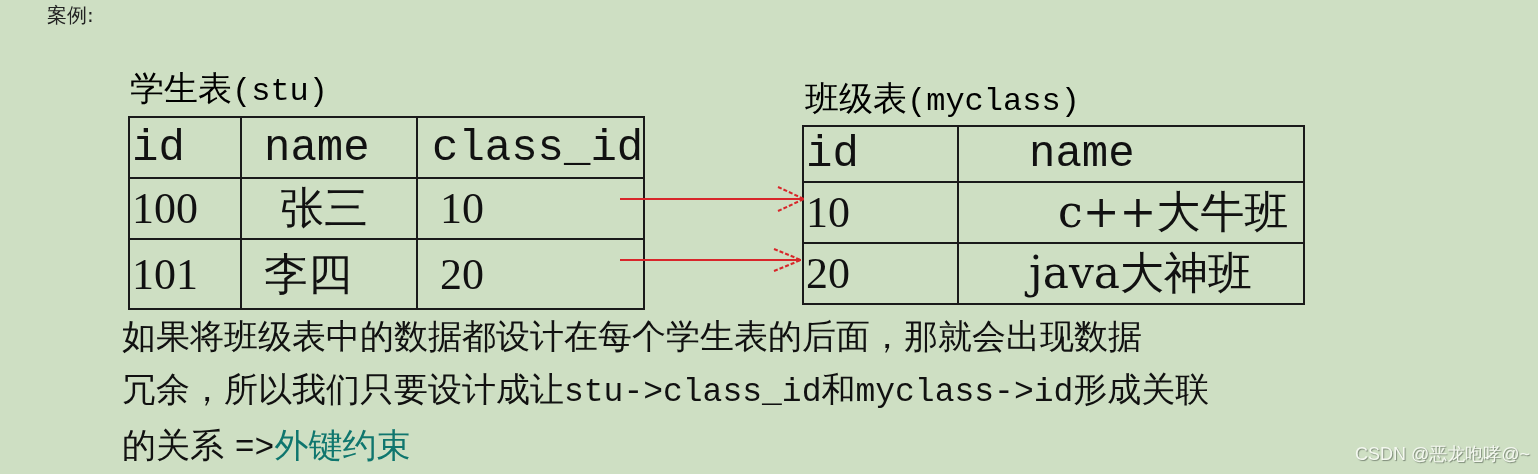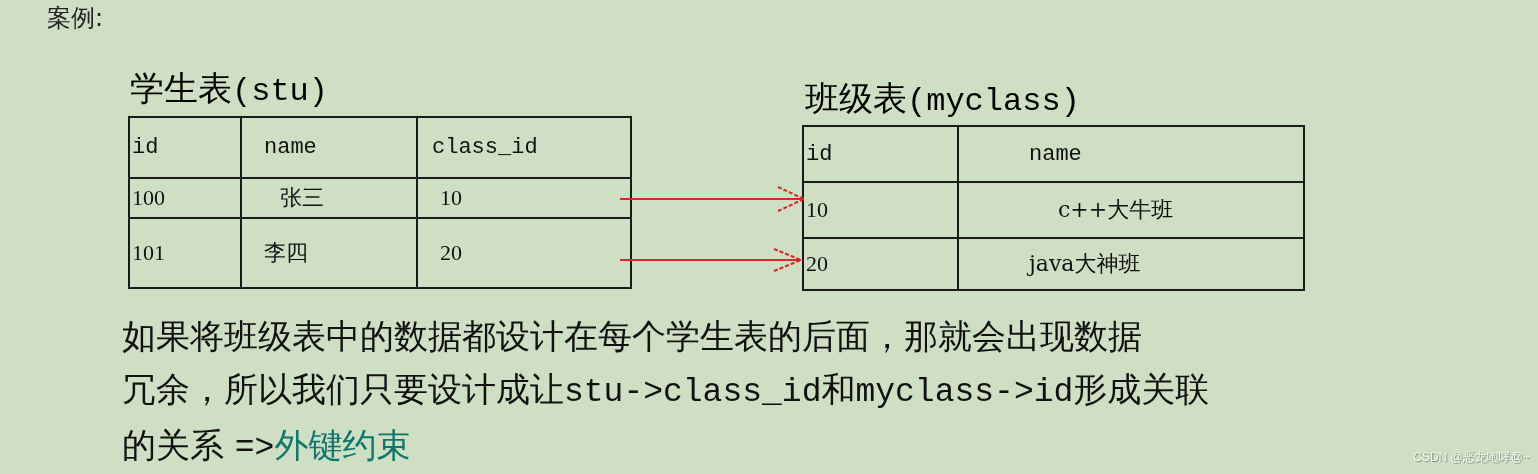--- a/index.html
+++ b/index.html
@@ -5,52 +5,52 @@
   html, body { margin: 0; padding: 0; }
   body {
     width: 1538px; height: 474px; overflow: hidden;
     background: #cedfc3; position: relative;
     font-family: "Liberation Serif", "DejaVu Serif", serif;
     color: #111;
   }
   .heading {
     position: absolute; left: 47px; top: 2px;
     font-family: "DejaVu Sans", "Liberation Sans", sans-serif;
-    font-size: 24px; color: #222;
+    font-size: 20px; color: #222;
   }
   .figure { position: absolute; left: 0; top: 0; width: 1538px; height: 474px; }
   .caption {
     position: absolute; font-size: 34px; color: #000000;
     font-family: "DejaVu Serif", "Liberation Serif", serif;
     white-space: nowrap; letter-spacing: 0px;
   }
   .caption .mono { font-family: "Liberation Mono", "DejaVu Sans Mono", monospace; font-size: 32px; }
   table.grid {
     position: absolute; border-collapse: collapse;
-    font-size: 22px;
+    font-size: 44px;
     border-radius: 32px;
   }
   table.grid td {
     border: 2px solid #1a1a1a; padding: 0 0 0 2px; vertical-align: middle;
     white-space: nowrap;
   }
   .mono { font-family: "Liberation Mono", "DejaVu Sans Mono", monospace; }
   .cjk { font-family: "DejaVu Serif", "Liberation Serif", serif; }
   .para {
     position: absolute; left: 122px; top: 310px;
     font-size: 34px; line-height: 53px; color: #111;
     font-family: "DejaVu Serif", "Liberation Serif", serif;
     white-space: nowrap;
   }
   .para .mono { font-size: 33px; }
   .para .red { color: #0f766e; font-family: "DejaVu Sans", "Liberation Sans", sans-serif; }
   .watermark {
     position: absolute; right: 8px; bottom: 8px;
     font-family: "Liberation Sans", "DejaVu Sans", sans-serif;
-    font-size: 12px; color: #f4f8f0;
+    font-size: 18px; color: #f4f8f0;
     text-shadow: 1px 1px 1px #7d8a78;
   }
   svg.arrows { position: absolute; left: 0; top: 0; }
 </style>
 </head>
 <body>
 
 <div class="heading">案例:</div>
 
 <div class="figure">

